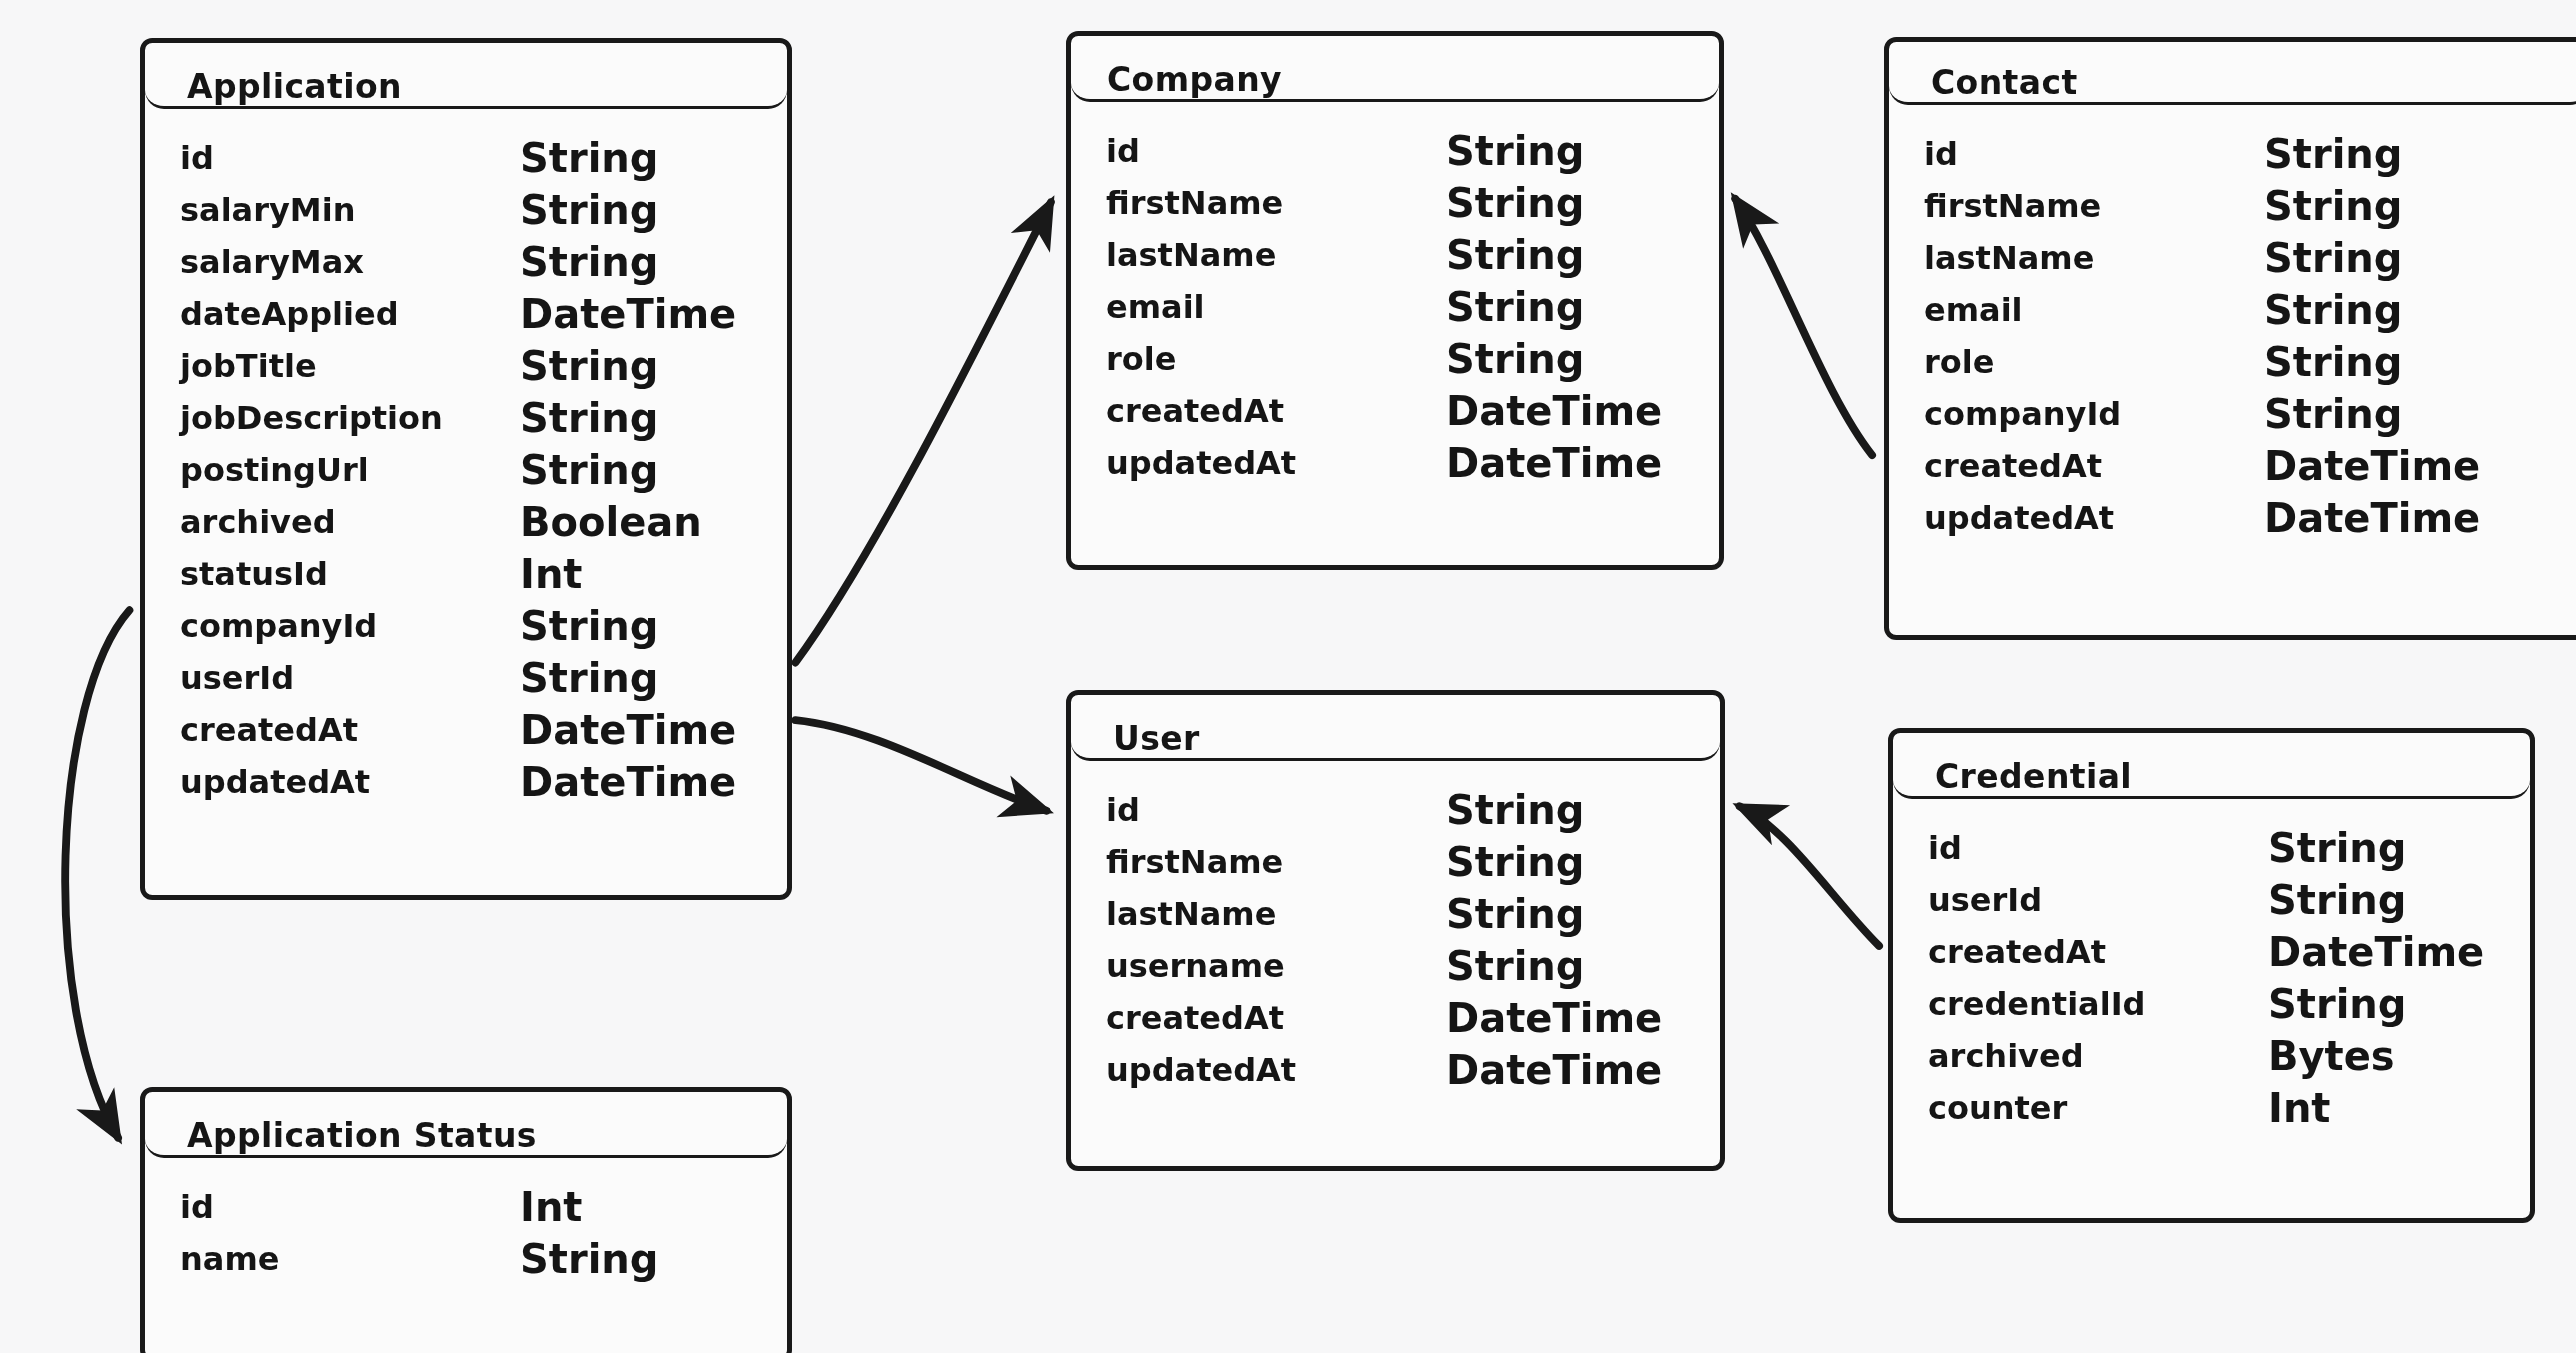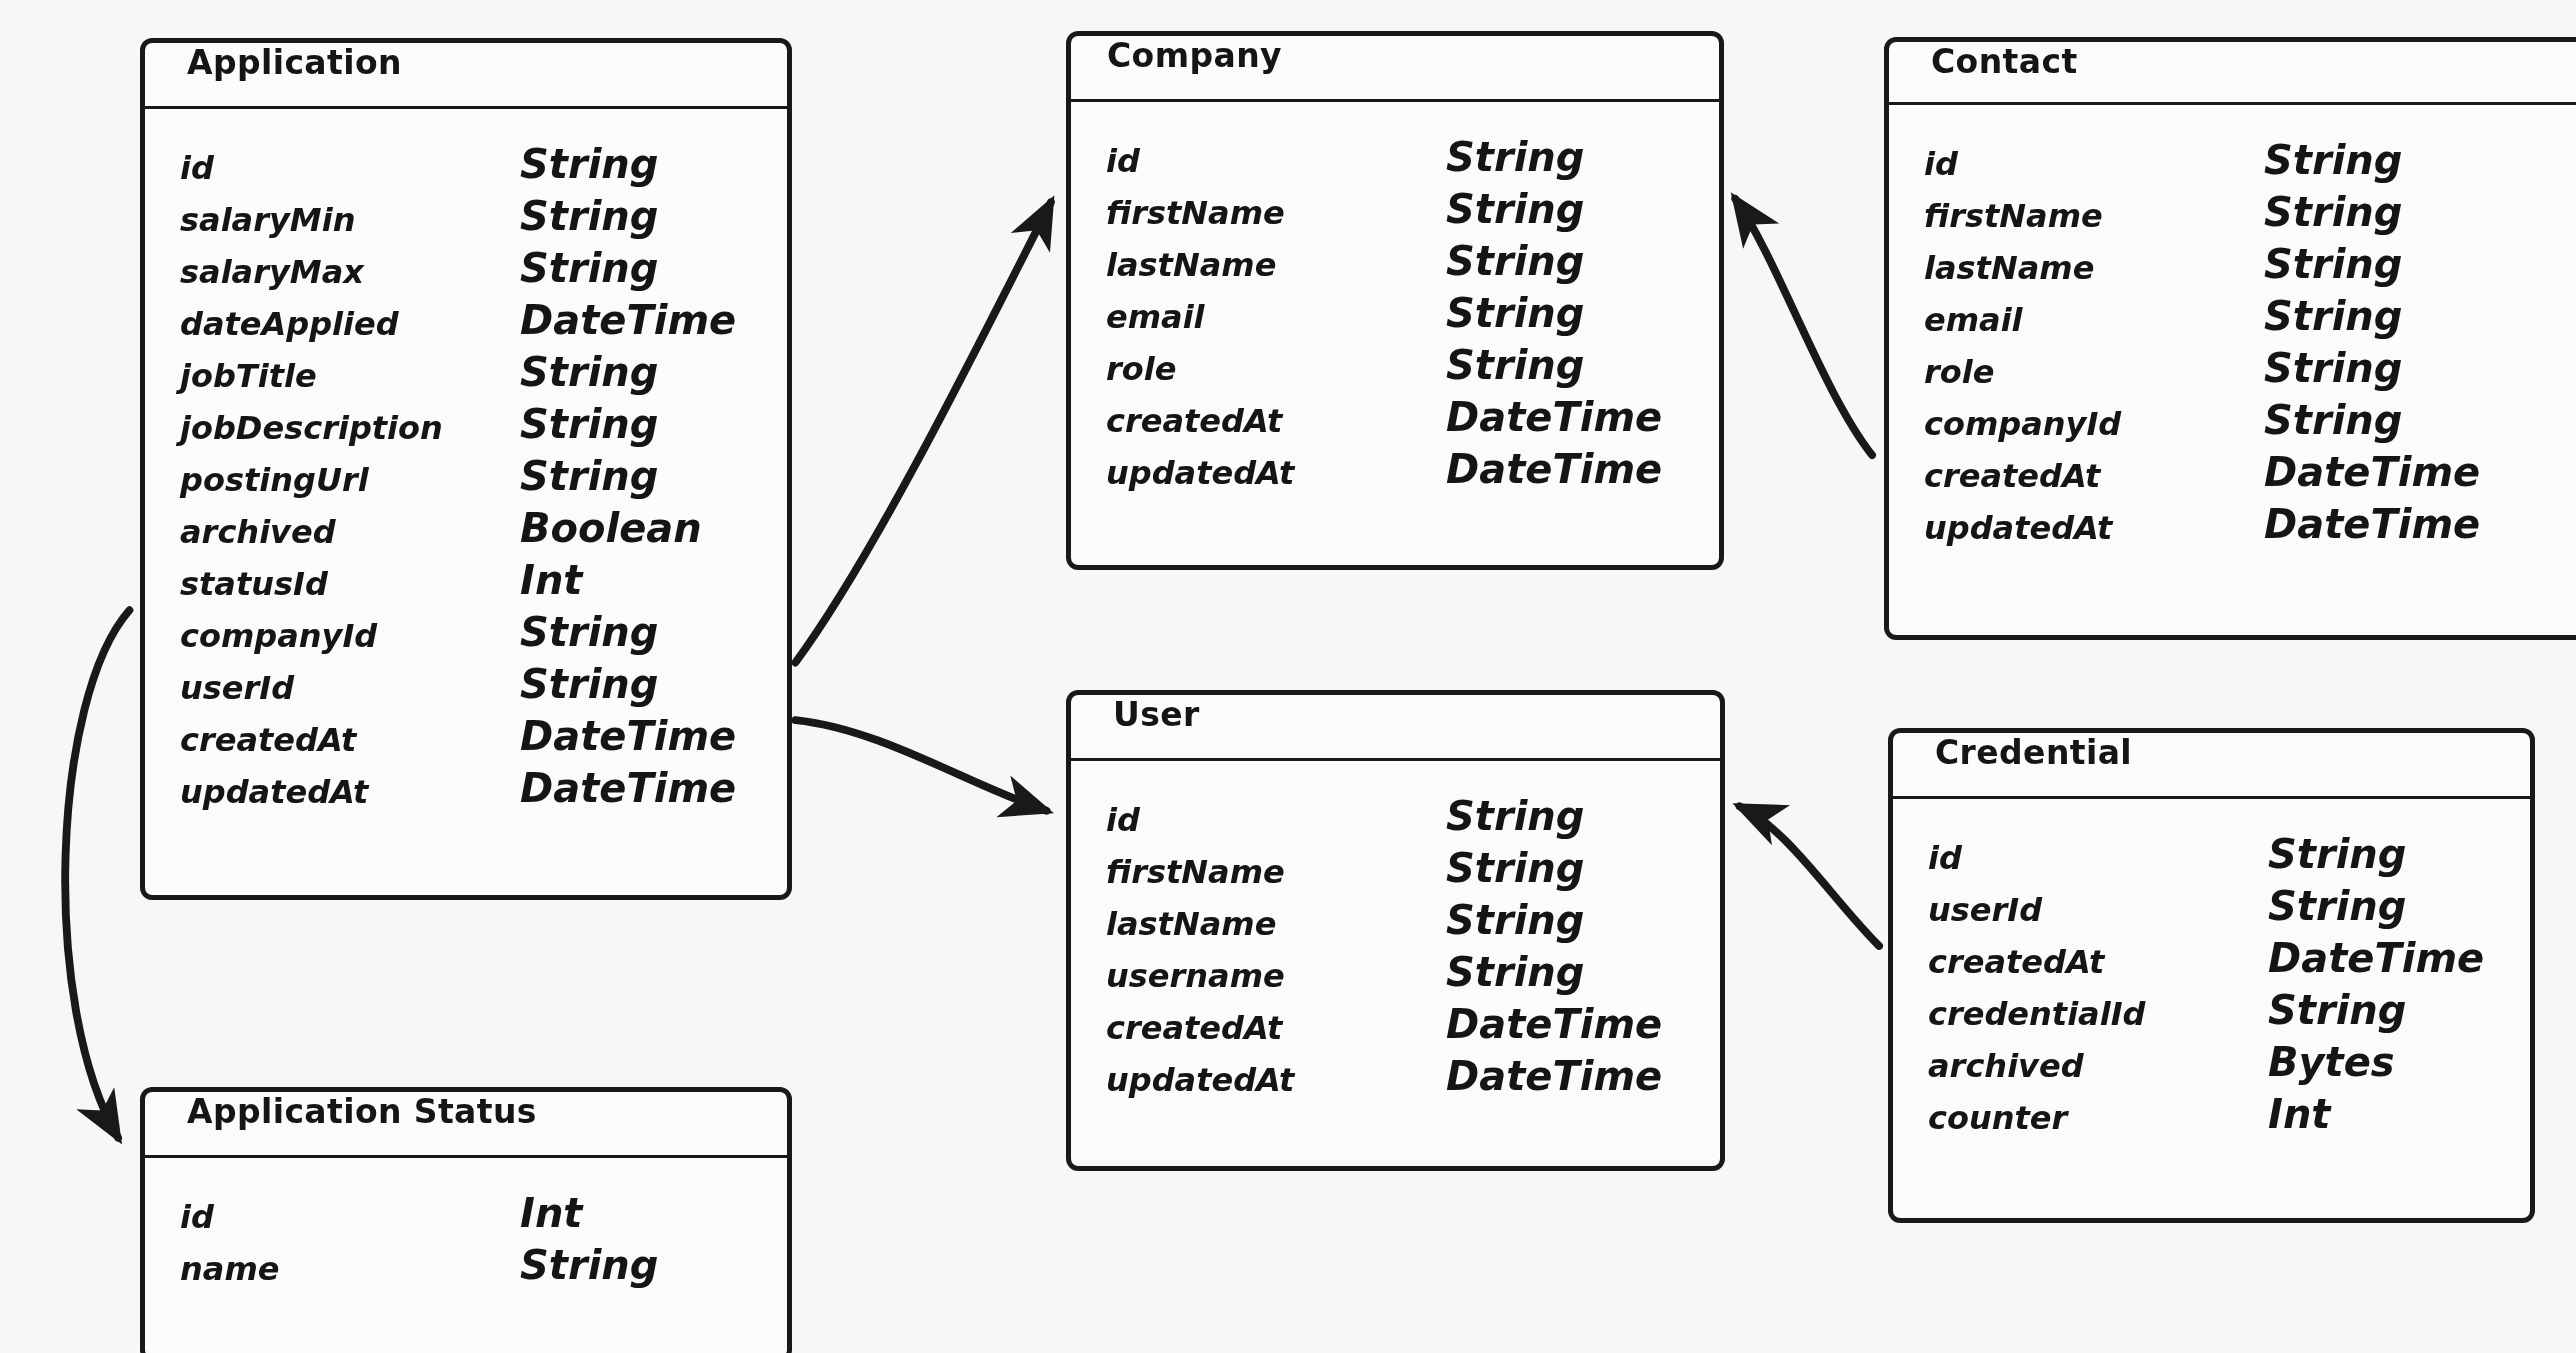--- a/index.html
+++ b/index.html
@@ -38,42 +38,42 @@
     border: 5.2px solid #191919;
     border-radius: 12.2px;
     z-index: 2;
     display: flex;
     flex-direction: column;
   }
   .entity-header {
     box-sizing: border-box;
     border-bottom: 3.5px solid #191919;
     display: flex;
-    align-items: flex-start;
+    align-items: flex-end;
     flex: 0 0 auto;
+    border-radius: 19px;
   }
   .entity-title {
     font-family: "DejaVu Sans", sans-serif;
     font-weight: 700;
     font-size: 33px;
     letter-spacing: 0.4px;
     color: #151515;
     white-space: nowrap;
   }
   .entity-body {
     box-sizing: border-box;
     flex: 1 1 auto;
     padding-top: 23px;
   }
   .field-row {
     display: flex;
-    align-items: flex-end;
+    align-items: center;
     line-height: 1.0;
     white-space: nowrap;
-    font-style: italic;
   }
   .field-name {
     font-family: "DejaVu Sans", sans-serif;
     font-weight: 700;
     font-size: 32px;
     color: #151515;
     flex: 0 0 auto;
   }
   .field-type {
     font-family: "DejaVu Sans", sans-serif;

